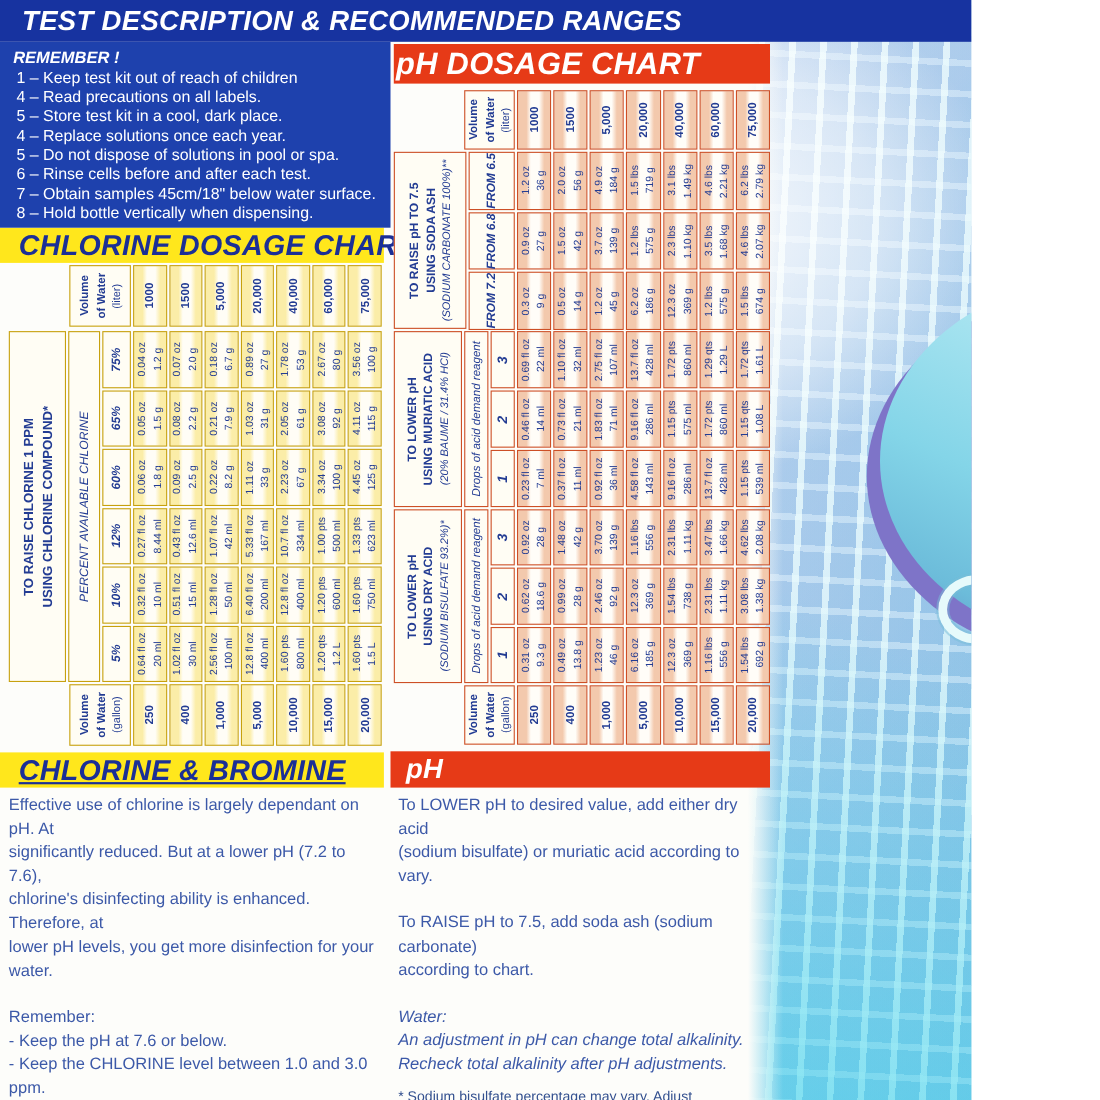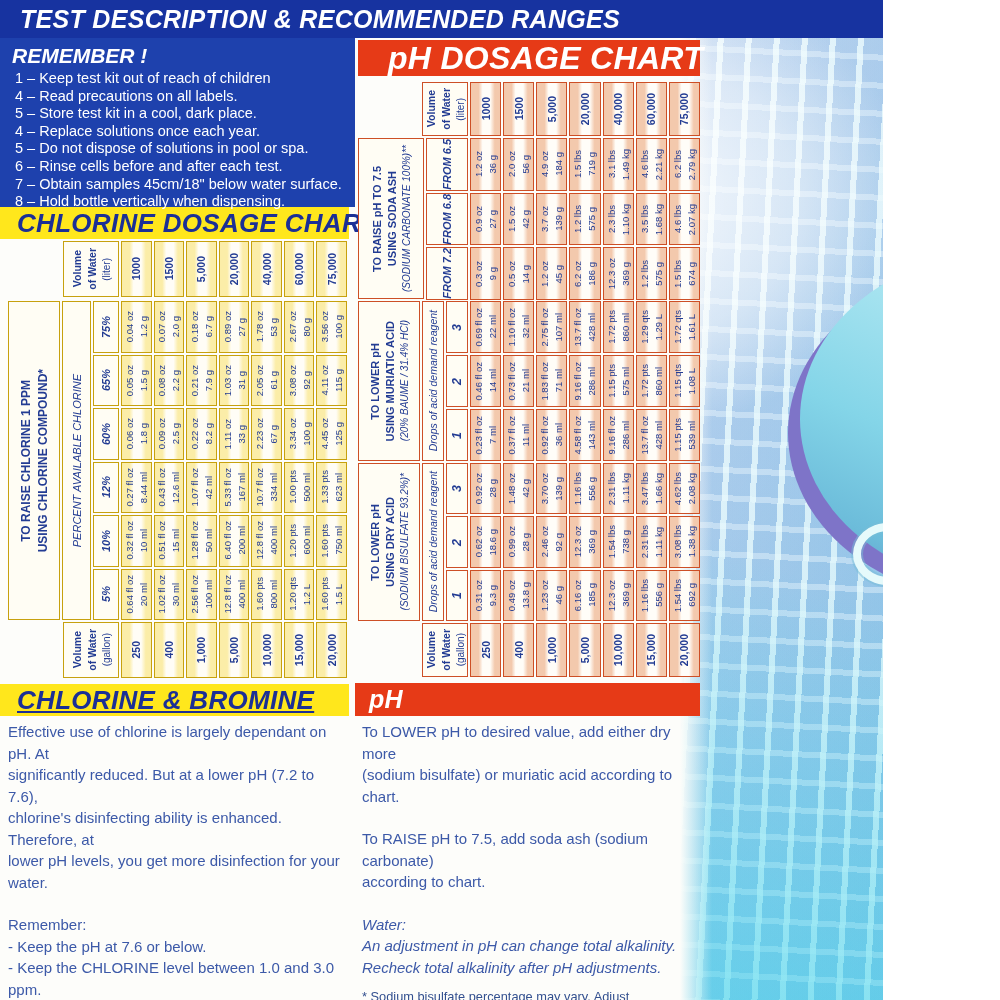--- a/index.html
+++ b/index.html
@@ -37,28 +37,28 @@
 
   
   .banner{font-style:italic;font-weight:bold;letter-spacing:.3px;white-space:nowrap;}
   #banner-top{left:0;top:0;width:1000px;height:38px;background:#1733a0;color:#fff;
      font-size:25px;line-height:38px;padding-left:20px;box-sizing:border-box;}
   #chl-banner{left:0;top:207px;width:349px;height:32px;background:#ffe71c;color:#1b2f96;
      font-size:26px;line-height:32px;padding-left:17px;box-sizing:border-box;}
   #cb-banner{left:0;top:684px;width:349px;height:32px;background:#ffe71c;color:#1b2f96;
      font-size:26px;line-height:32px;padding-left:17px;box-sizing:border-box;text-decoration:underline;}
   #ph-banner{left:358px;top:40px;width:342px;height:36px;background:#e63a17;color:#fff;
-     font-size:32px;line-height:36px;padding-left:30px;box-sizing:border-box;}
+     font-size:28px;line-height:36px;padding-left:2px;box-sizing:border-box;}
   #ph2-banner{left:355px;top:683px;width:345px;height:33px;background:#e63a17;color:#fff;
      font-size:25px;line-height:33px;padding-left:14px;box-sizing:border-box;}
 
   
   #remember-box{left:0;top:38px;width:355px;height:169px;background:#1e41ad;color:#fff;
      padding:6px 0 0 12px;box-sizing:border-box;}
-  #remember-box .ttl{font-style:italic;font-weight:bold;font-size:21px;margin-bottom:2px;}
+  #remember-box .ttl{font-style:italic;font-weight:bold;font-size:15px;margin-bottom:2px;}
   #remember-box .rem-item{font-size:14.5px;line-height:17.6px;padding-left:3px;}
 
   
   .v{writing-mode:vertical-rl;transform:rotate(180deg);white-space:nowrap;}
   .band,.sect{display:flex;gap:2px;box-sizing:border-box;}
   .box{border:1px solid;display:flex;align-items:center;justify-content:center;
        gap:3px;box-sizing:border-box;background:#fffdf4;}
   .chl .box{border-color:#c7a10e;color:#233c93;}
   .ph  .box{border-color:#cd4f26;color:#233c93;}
   .chl .cell{background:linear-gradient(90deg,#fbeda8 0%,#fbeda8 26%,#fffdf6 40%,#fffdf6 66%,#fbeda8 82%);}
@@ -820,22 +820,22 @@
 
     <div>- Keep the pH at 7.6 or below.</div>
         <div>- Keep the CHLORINE level between 1.0 and 3.0 ppm.</div>
       </div>
 
   </div>
 
   <div class="abs txt" id="ph-text">
     <div>
 
-    <div>To LOWER pH to desired value, add either dry more</div>
-        <div>(sodium bisulfate) or muriatic acid according to chart.</div>
+    <div>To LOWER pH to desired value, add either dry acid</div>
+        <div>(sodium bisulfate) or muriatic acid according to vary.</div>
       </div>
     <div class="gap"></div>
     <div>
 
     <div>To RAISE pH to 7.5, add soda ash (sodium carbonate)</div>
         <div>according to chart.</div>
       </div>
     <div class="gap"></div>
     <div class="note">Water:</div>
     <div class="note">

